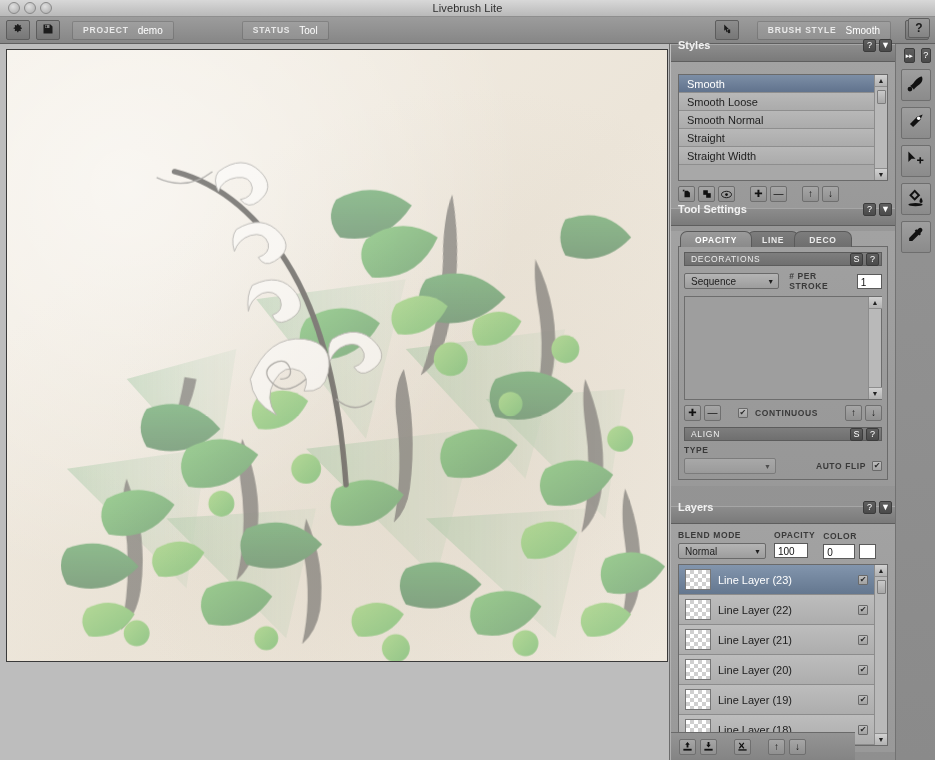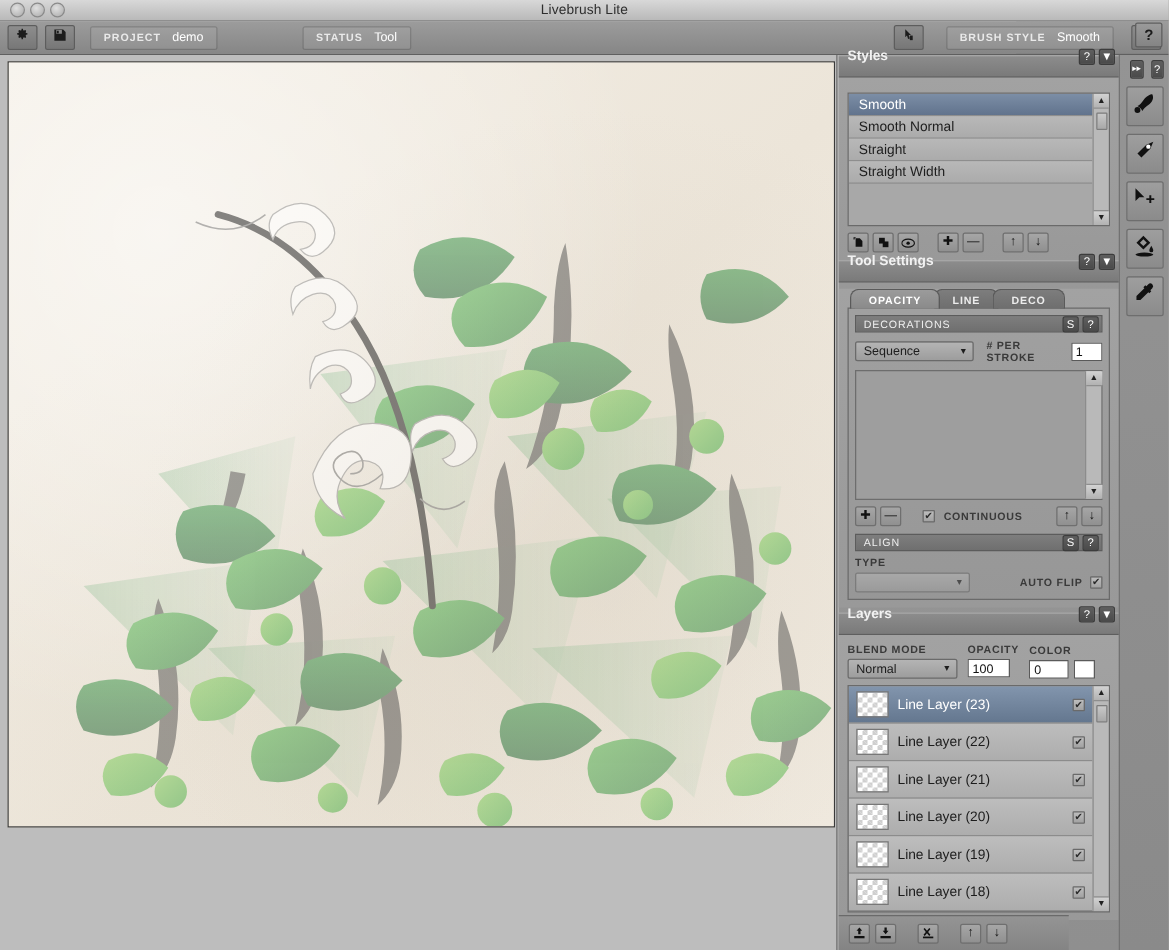--- a/index.html
+++ b/index.html
@@ -418,20 +418,21 @@
       <div class="panel-head">
         <span class="panel-title">Styles</span>
         <span class="sq">?</span>
         <span class="sq">▼</span>
       </div>
       <div class="panel-body">
 
         <div class="listbox">
           <div class="list-col">
             <div class="li sel">Smooth</div>
+            <div class="li">Smooth Loose</div>
             <div class="li">Smooth Normal</div>
             <div class="li">Straight</div>
             <div class="li">Straight Width</div>
           </div>
           <div class="vscroll">
             <div class="arr">▲</div>
             <div class="thumb"></div>
             <div class="arr bot">▼</div>
           </div>
         </div>
@@ -522,21 +523,21 @@
               <span class="cap"></span>
               <span style="font-size:7px">▼</span>
             </span>
             <span style="flex:1"></span>
             <span class="lbl">AUTO FLIP</span>
             <span class="check">✔</span>
           </div>
         </div>
       </div>
 
-      <div class="panel-head" style="margin-top:4px">
+      <div class="panel-head" style="margin-top:20px">
         <span class="panel-title">Layers</span>
         <span class="sq">?</span>
         <span class="sq">▼</span>
       </div>
       <div class="panel-body">
         <div style="display:flex;align-items:flex-end;gap:8px">
           <div>
             <div class="lbl">BLEND MODE</div>
             <span class="select" style="width:88px;margin-top:3px">
               <span class="cap">Normal</span>

